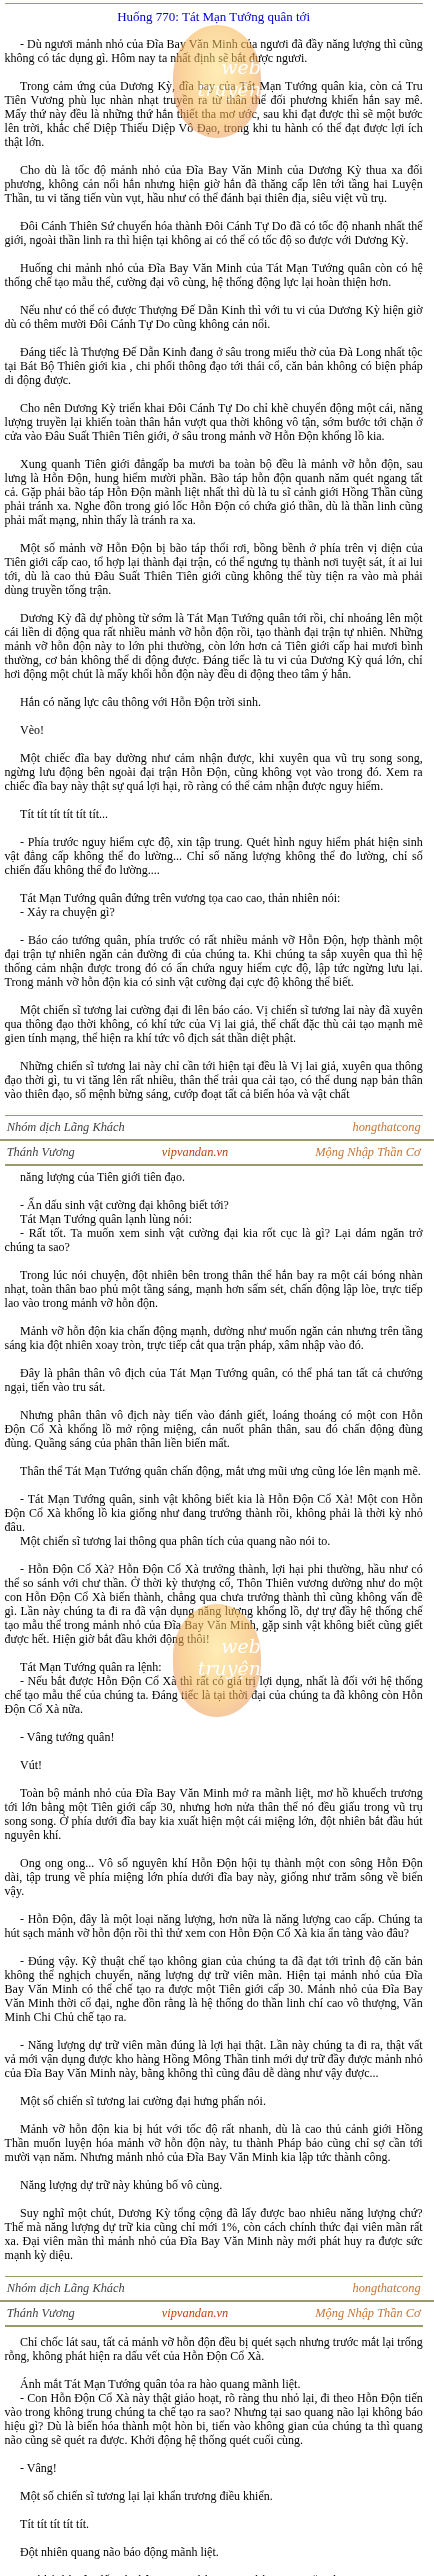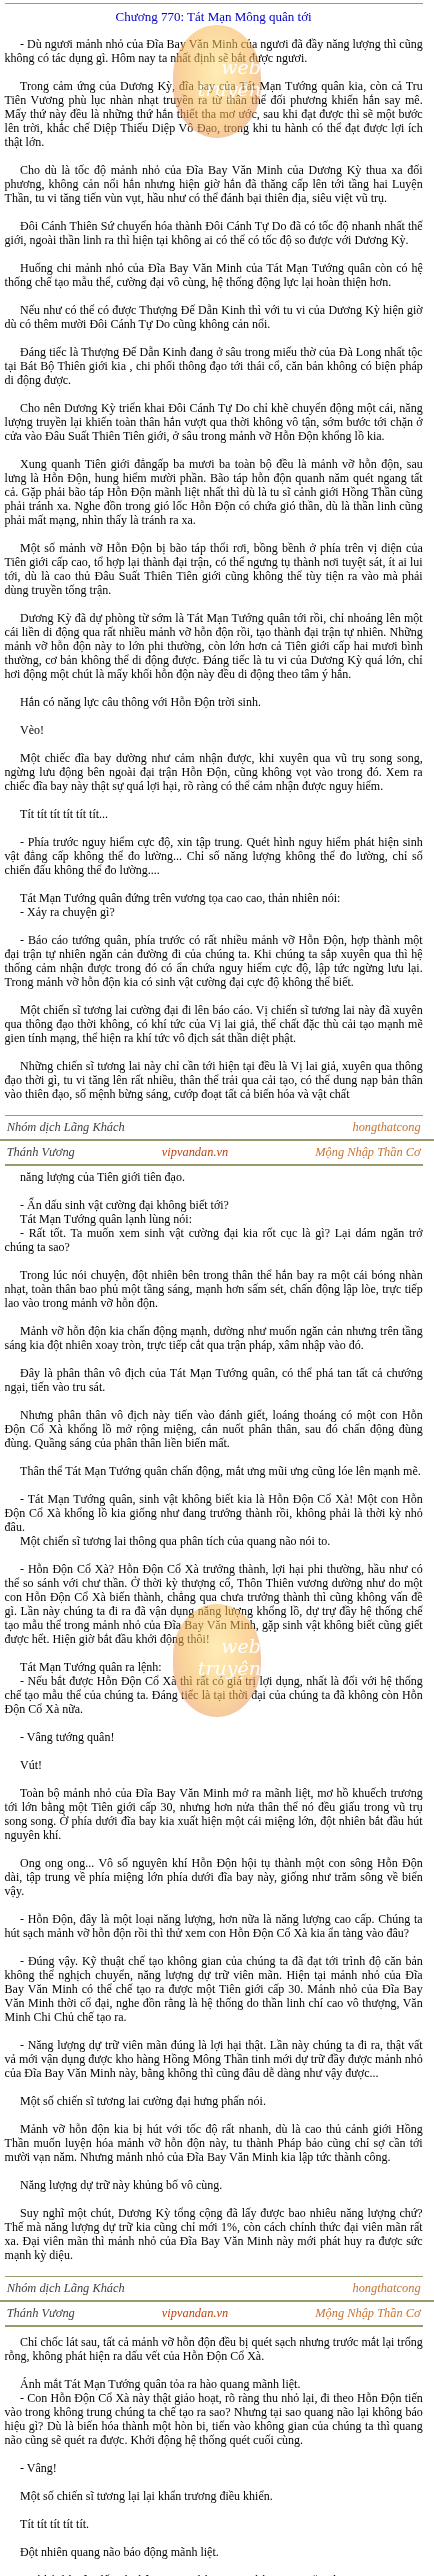--- a/index.html
+++ b/index.html
@@ -20,21 +20,21 @@
     background: radial-gradient(ellipse at 50% 40%, #ffe07a 0%, #f7b24a 55%, #e9925a 80%, rgba(240,150,100,0) 100%);
     opacity: 0.55; pointer-events: none; }
   .watermark span { position: absolute; left: 0; right: 0; text-align: right; color: #fff; font-style: italic; font-size: 19px; font-family: "DejaVu Serif", serif; }
 </style>
 </head>
 <body>
 
 <div class="top-rule"></div>
 
 <div class="page">
-  <h1 class="chapter-title">Chương 770: Tát Mạn Mông quân tới</h1>
+  <h1 class="chapter-title">Huống 770: Tát Mạn Tướng quân tới</h1>
   <div class="watermark" style="left:173px; top:15.5px;">
       <span style="top:31px">web truyện</span>
     </div>
   <div>
       <p class="para">- Dù ngươi mảnh nhỏ của Đĩa Bay Văn Minh của ngươi đã đầy năng lượng thì cũng không có tác dụng gì. Hôm nay ta nhất định sẽ bắt được ngươi.</p>
       <p class="para">Trong cảm ứng của Dương Kỳ, đĩa bay của Tát Mạn Tướng quân kia, còn cả Tru Tiên Vương phù lục nhàn nhạt truyền ra từ thân thể đối phương khiến hắn say mê. Mấy thứ này đều là những thứ hắn thiết tha mơ ước, sau khi đạt được thì sẽ một bước lên trời, khắc chế Diệp Thiếu Diệp Vô Đạo, trong khi tu hành có thể đạt được lợi ích thật lớn.</p>
       <p class="para">Cho dù là tốc độ mảnh nhỏ của Đĩa Bay Văn Minh của Dương Kỳ thua xa đối phương, không cản nổi hắn nhưng hiện giờ hắn đã thăng cấp lên tới tầng hai Luyện Thần, tu vi tăng tiến vùn vụt, hầu như có thể đánh bại thiên địa, siêu việt vũ trụ.</p>
       <p class="para">Đôi Cánh Thiên Sứ chuyển hóa thành Đôi Cánh Tự Do đã có tốc độ nhanh nhất thế giới, ngoài thần linh ra thì hiện tại không ai có thể có tốc độ so được với Dương Kỳ.</p>
       <p class="para">Huống chi mảnh nhỏ của Đĩa Bay Văn Minh của Tát Mạn Tướng quân còn có hệ thống chế tạo mẫu thể, cường đại vô cùng, hệ thống động lực lại hoàn thiện hơn.</p>
       <p class="para">Nếu như có thể có được Thượng Đế Dẫn Kinh thì với tu vi của Dương Kỳ hiện giờ dù có thêm mười Đôi Cánh Tự Do cũng không cản nổi.</p>

